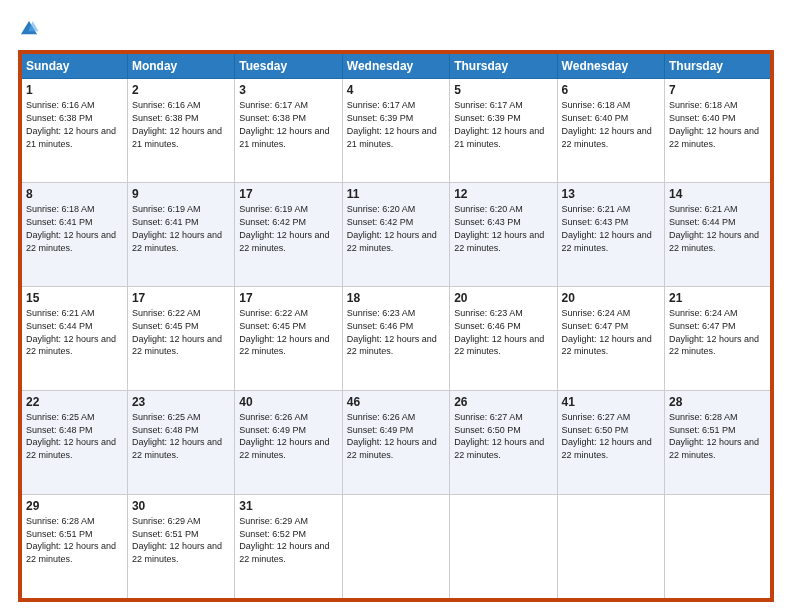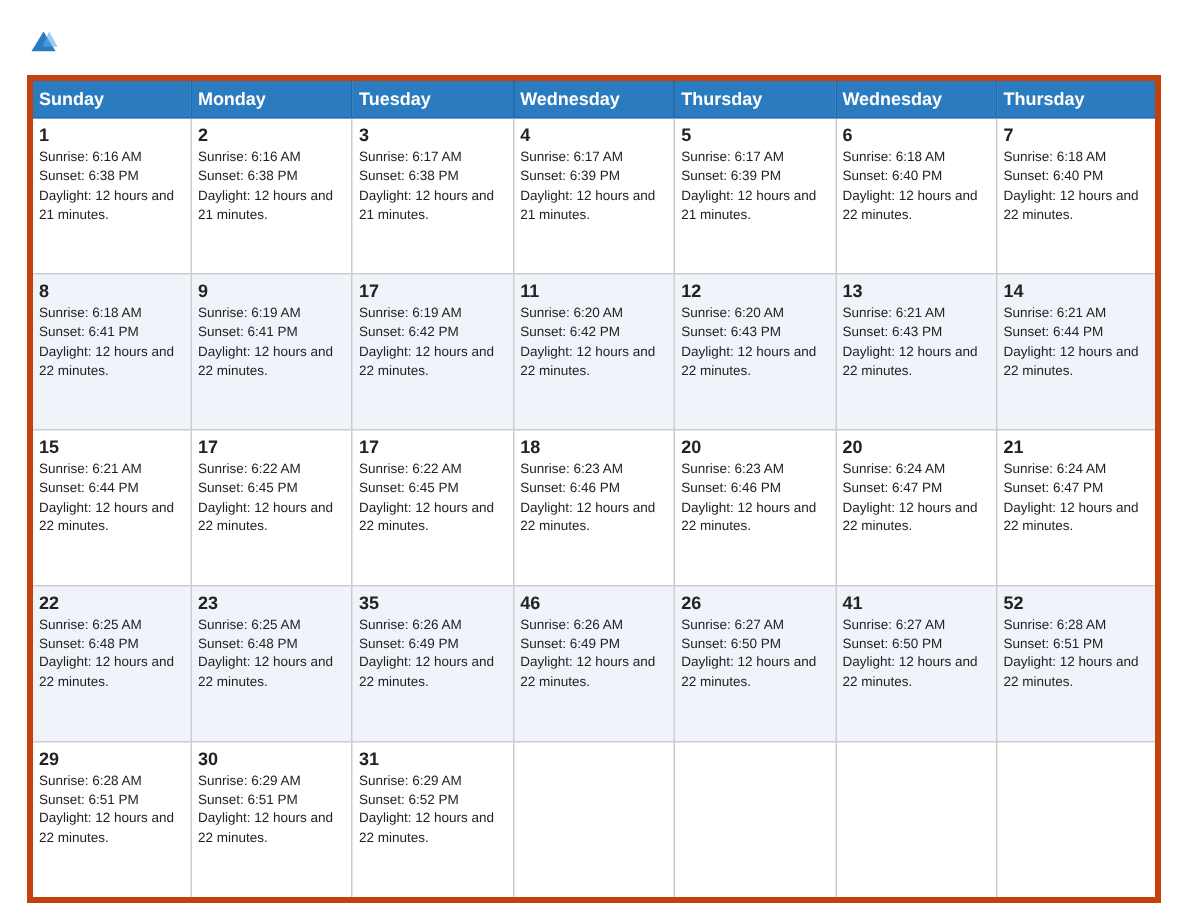--- a/index.html
+++ b/index.html
@@ -152,25 +152,25 @@
           <td><span class="day-num">17</span><span class="cell-text">Sunrise: 6:22 AM<br>Sunset: 6:45 PM<br>Daylight: 12 hours and 22 minutes.</span></td>
           <td><span class="day-num">17</span><span class="cell-text">Sunrise: 6:22 AM<br>Sunset: 6:45 PM<br>Daylight: 12 hours and 22 minutes.</span></td>
           <td><span class="day-num">18</span><span class="cell-text">Sunrise: 6:23 AM<br>Sunset: 6:46 PM<br>Daylight: 12 hours and 22 minutes.</span></td>
           <td><span class="day-num">20</span><span class="cell-text">Sunrise: 6:23 AM<br>Sunset: 6:46 PM<br>Daylight: 12 hours and 22 minutes.</span></td>
           <td><span class="day-num">20</span><span class="cell-text">Sunrise: 6:24 AM<br>Sunset: 6:47 PM<br>Daylight: 12 hours and 22 minutes.</span></td>
           <td><span class="day-num">21</span><span class="cell-text">Sunrise: 6:24 AM<br>Sunset: 6:47 PM<br>Daylight: 12 hours and 22 minutes.</span></td>
         </tr>
         <tr>
           <td><span class="day-num">22</span><span class="cell-text">Sunrise: 6:25 AM<br>Sunset: 6:48 PM<br>Daylight: 12 hours and 22 minutes.</span></td>
           <td><span class="day-num">23</span><span class="cell-text">Sunrise: 6:25 AM<br>Sunset: 6:48 PM<br>Daylight: 12 hours and 22 minutes.</span></td>
-          <td><span class="day-num">35</span><span class="cell-text">Sunrise: 6:26 AM<br>Sunset: 6:49 PM<br>Daylight: 12 hours and 22 minutes.</span></td>
+          <td><span class="day-num">40</span><span class="cell-text">Sunrise: 6:26 AM<br>Sunset: 6:49 PM<br>Daylight: 12 hours and 22 minutes.</span></td>
           <td><span class="day-num">46</span><span class="cell-text">Sunrise: 6:26 AM<br>Sunset: 6:49 PM<br>Daylight: 12 hours and 22 minutes.</span></td>
           <td><span class="day-num">26</span><span class="cell-text">Sunrise: 6:27 AM<br>Sunset: 6:50 PM<br>Daylight: 12 hours and 22 minutes.</span></td>
           <td><span class="day-num">41</span><span class="cell-text">Sunrise: 6:27 AM<br>Sunset: 6:50 PM<br>Daylight: 12 hours and 22 minutes.</span></td>
-          <td><span class="day-num">52</span><span class="cell-text">Sunrise: 6:28 AM<br>Sunset: 6:51 PM<br>Daylight: 12 hours and 22 minutes.</span></td>
+          <td><span class="day-num">28</span><span class="cell-text">Sunrise: 6:28 AM<br>Sunset: 6:51 PM<br>Daylight: 12 hours and 22 minutes.</span></td>
         </tr>
         <tr>
           <td><span class="day-num">29</span><span class="cell-text">Sunrise: 6:28 AM<br>Sunset: 6:51 PM<br>Daylight: 12 hours and 22 minutes.</span></td>
           <td><span class="day-num">30</span><span class="cell-text">Sunrise: 6:29 AM<br>Sunset: 6:51 PM<br>Daylight: 12 hours and 22 minutes.</span></td>
           <td><span class="day-num">31</span><span class="cell-text">Sunrise: 6:29 AM<br>Sunset: 6:52 PM<br>Daylight: 12 hours and 22 minutes.</span></td>
           <td class="empty-cell"></td>
           <td class="empty-cell"></td>
           <td class="empty-cell"></td>
           <td class="empty-cell"></td>
         </tr>

